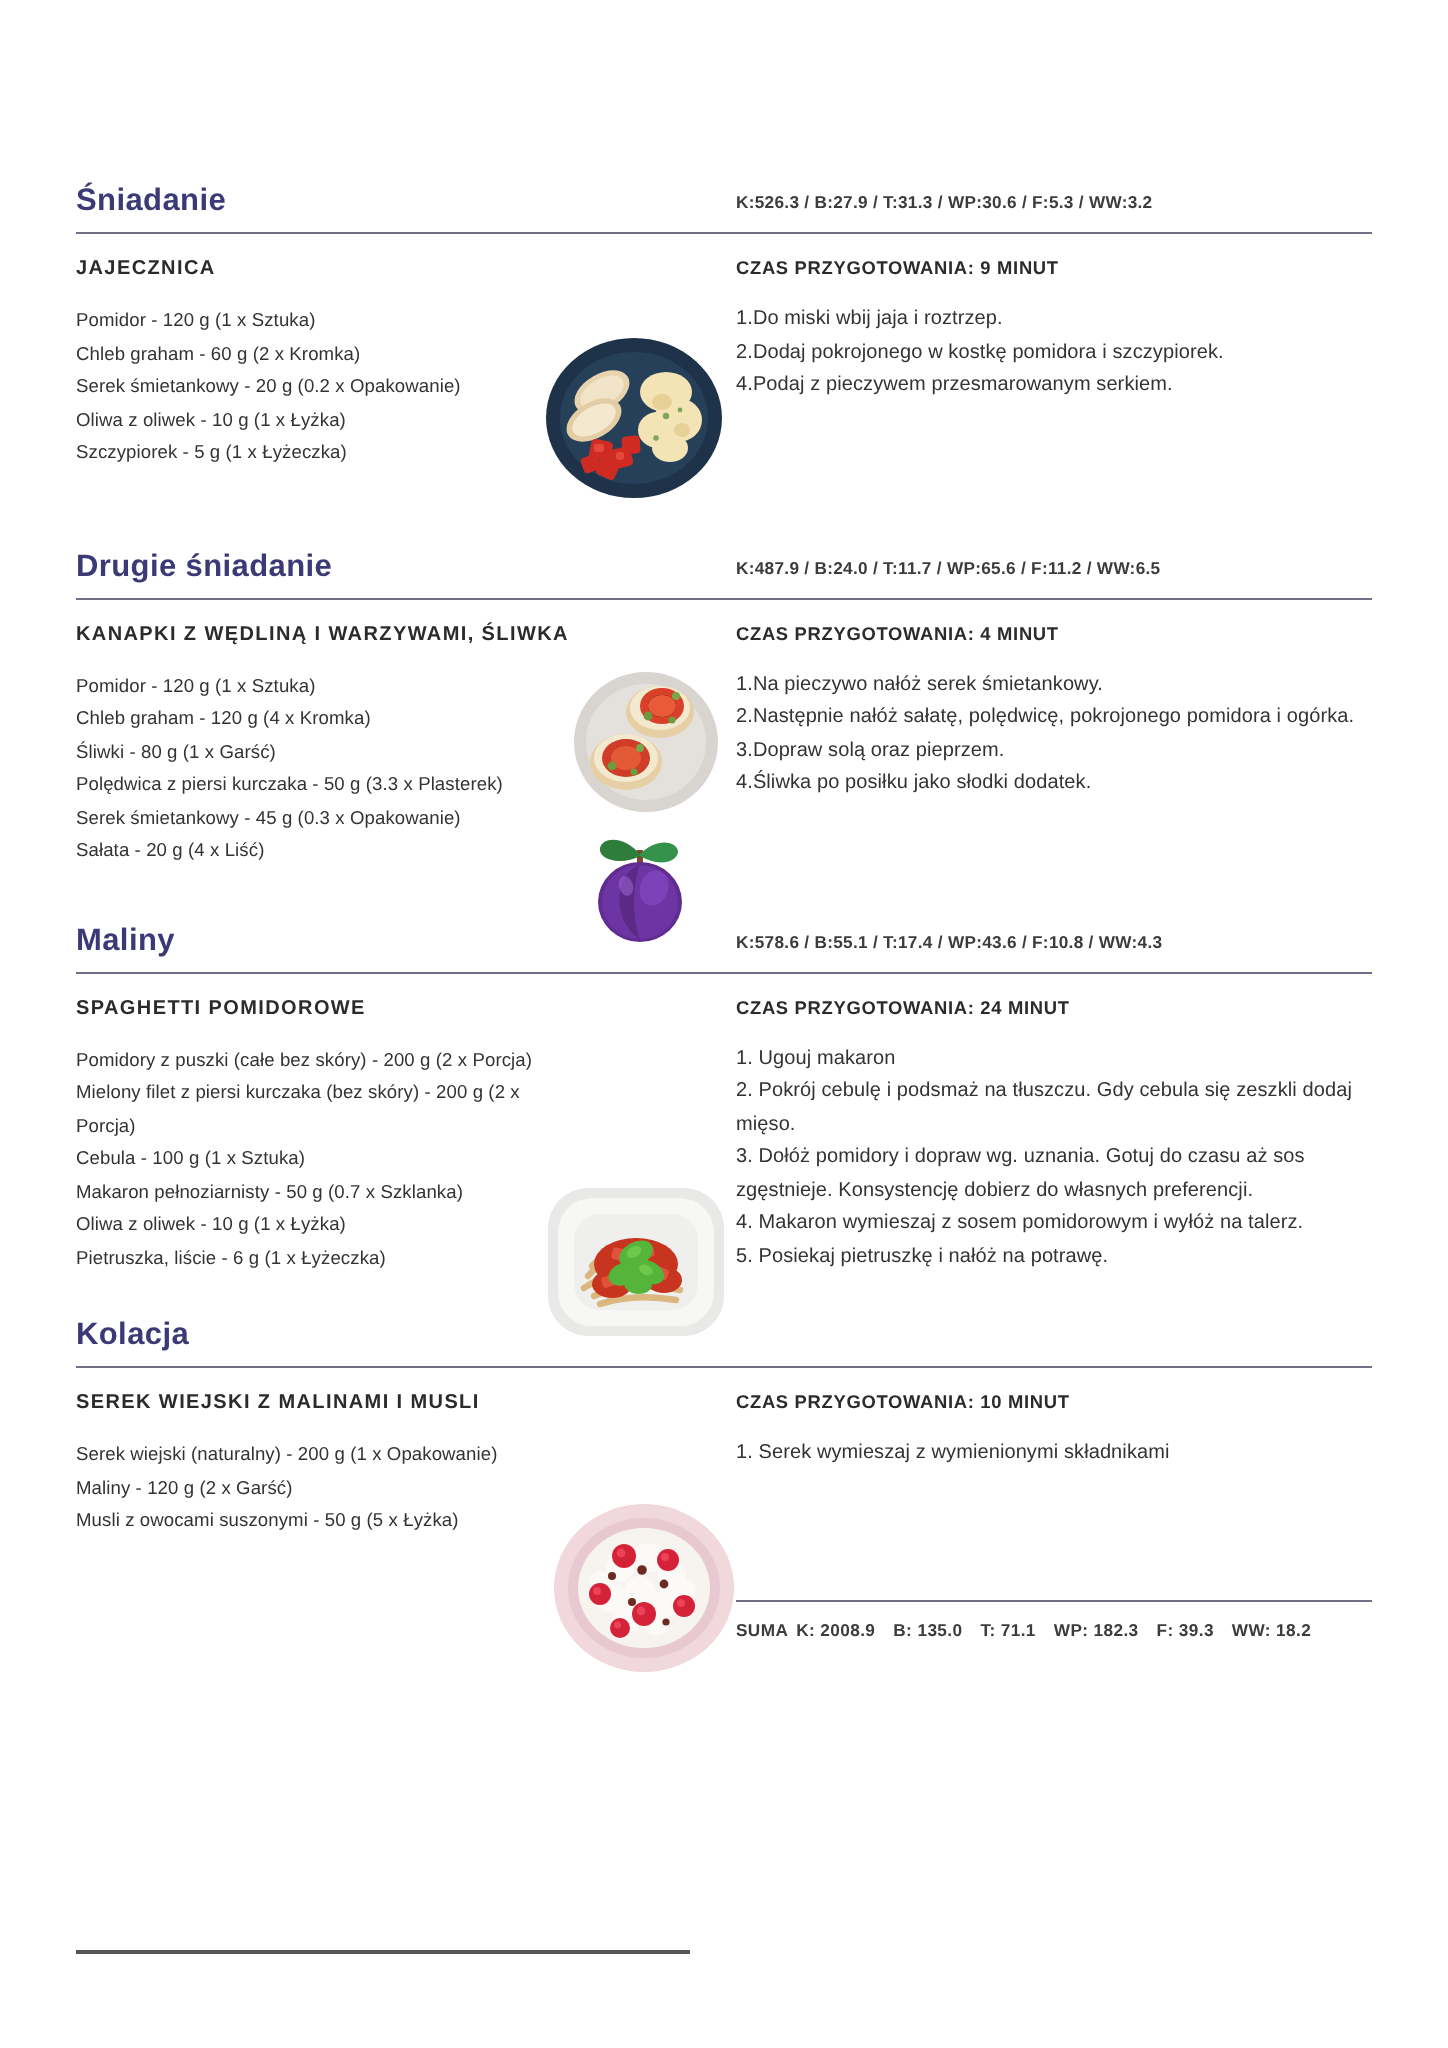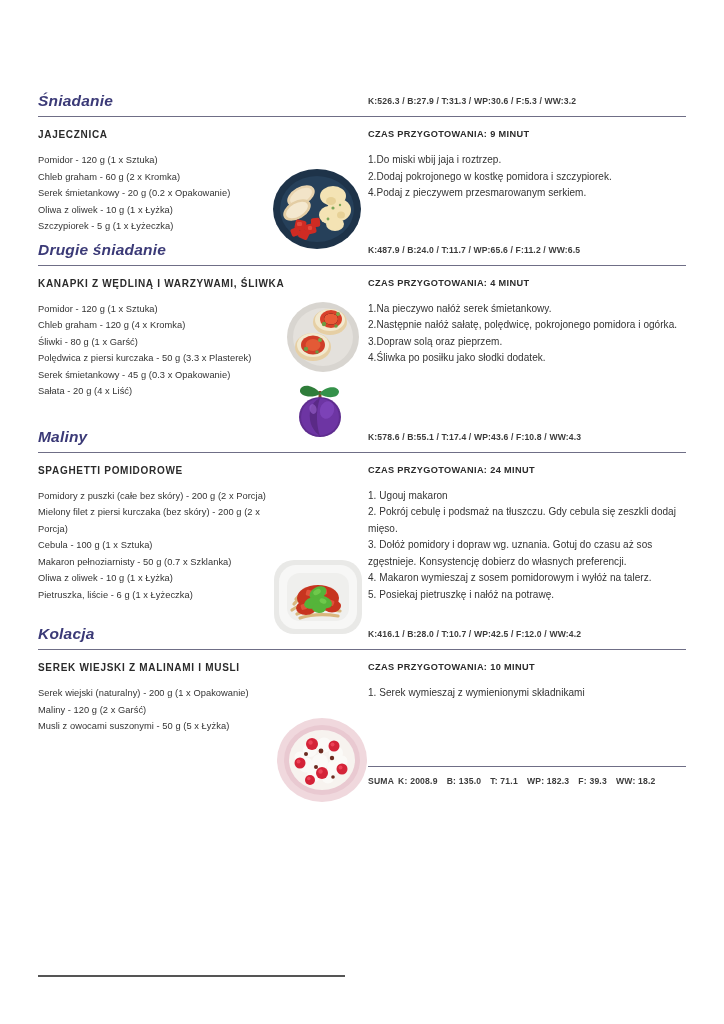--- a/index.html
+++ b/index.html
@@ -42,21 +42,20 @@
     align-items: flex-end;
   }
   .meal-title {
     font-size: 15.5px;
     font-weight: bold;
     color: #3b3a77;
     letter-spacing: 0.2px;
     line-height: 18px;
     width: 330px;
     flex: none;
-    font-style: italic;
   }
   .meal-macros {
     font-size: 8.6px;
     font-weight: bold;
     color: #3c3c3c;
     letter-spacing: 0.15px;
     line-height: 13px;
     padding-bottom: 2px;
     white-space: nowrap;
   }
@@ -214,21 +213,21 @@
           <div class="prep-title">CZAS PRZYGOTOWANIA: 9 MINUT</div>
           <ul class="step-list">
             <li>1.Do miski wbij jaja i roztrzep.</li>
             <li>2.Dodaj pokrojonego w kostkę pomidora i szczypiorek.</li>
             <li>4.Podaj z pieczywem przesmarowanym serkiem.</li>
           </ul>
         </div>
       </div>
     </div>
 
-    <div class="meal" style="">
+    <div class="meal" style="margin-top:34px;">
       <div class="meal-head">
         <div class="meal-title">Drugie śniadanie</div>
         <div class="meal-macros">K:487.9 / B:24.0 / T:11.7 / WP:65.6 / F:11.2 / WW:6.5</div>
       </div>
       <div class="rule"></div>
       <div class="meal-body">
         <div class="col-left">
           <div class="dish-name">KANAPKI Z WĘDLINĄ I WARZYWAMI, ŚLIWKA</div>
           <ul class="ing-list">
             <li>Pomidor - 120 g (1 x Sztuka)</li>
@@ -354,21 +353,20 @@
             <li>4. Makaron wymieszaj z sosem pomidorowym i wyłóż na talerz.</li>
             <li>5. Posiekaj pietruszkę i nałóż na potrawę.</li>
           </ul>
         </div>
       </div>
     </div>
 
     <div class="meal" style="margin-top:16px;">
       <div class="meal-head">
         <div class="meal-title">Kolacja</div>
-        <div class="meal-macros">K:416.1 / B:28.0 / T:10.7 / WP:42.5 / F:12.0 / WW:4.2</div>
       </div>
       <div class="rule"></div>
       <div class="meal-body">
         <div class="col-left">
           <div class="dish-name">SEREK WIEJSKI Z MALINAMI I MUSLI</div>
           <ul class="ing-list">
             <li>Serek wiejski (naturalny) - 200 g (1 x Opakowanie)</li>
             <li>Maliny - 120 g (2 x Garść)</li>
             <li>Musli z owocami suszonymi - 50 g (5 x Łyżka)</li>
           </ul>

